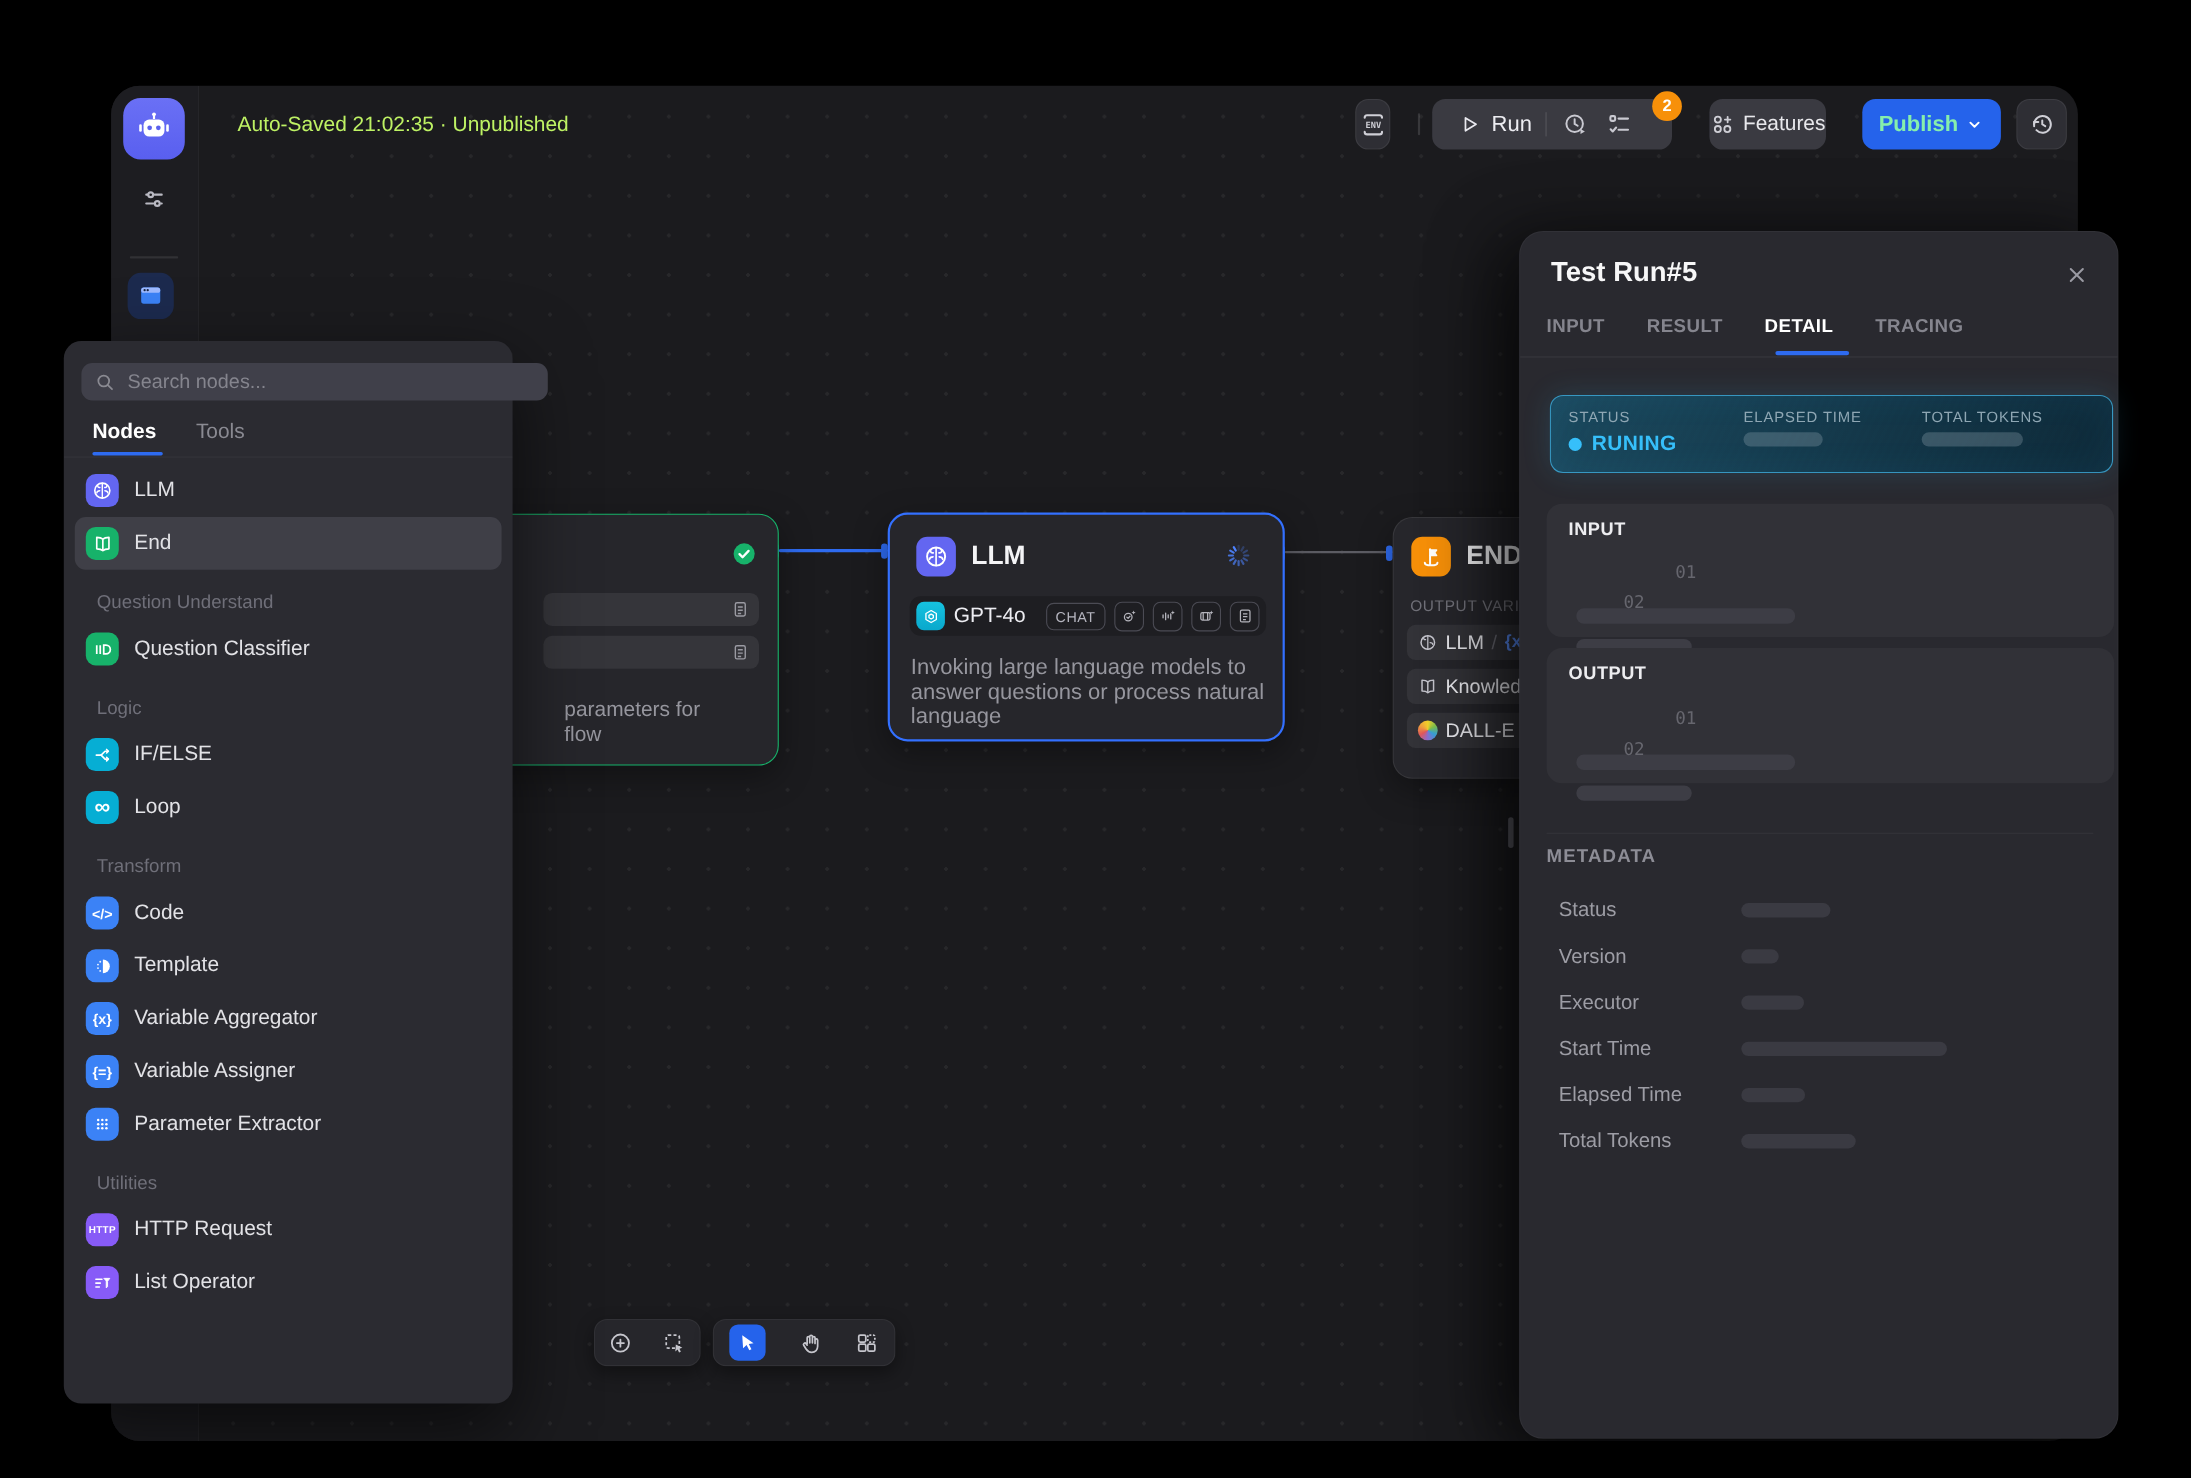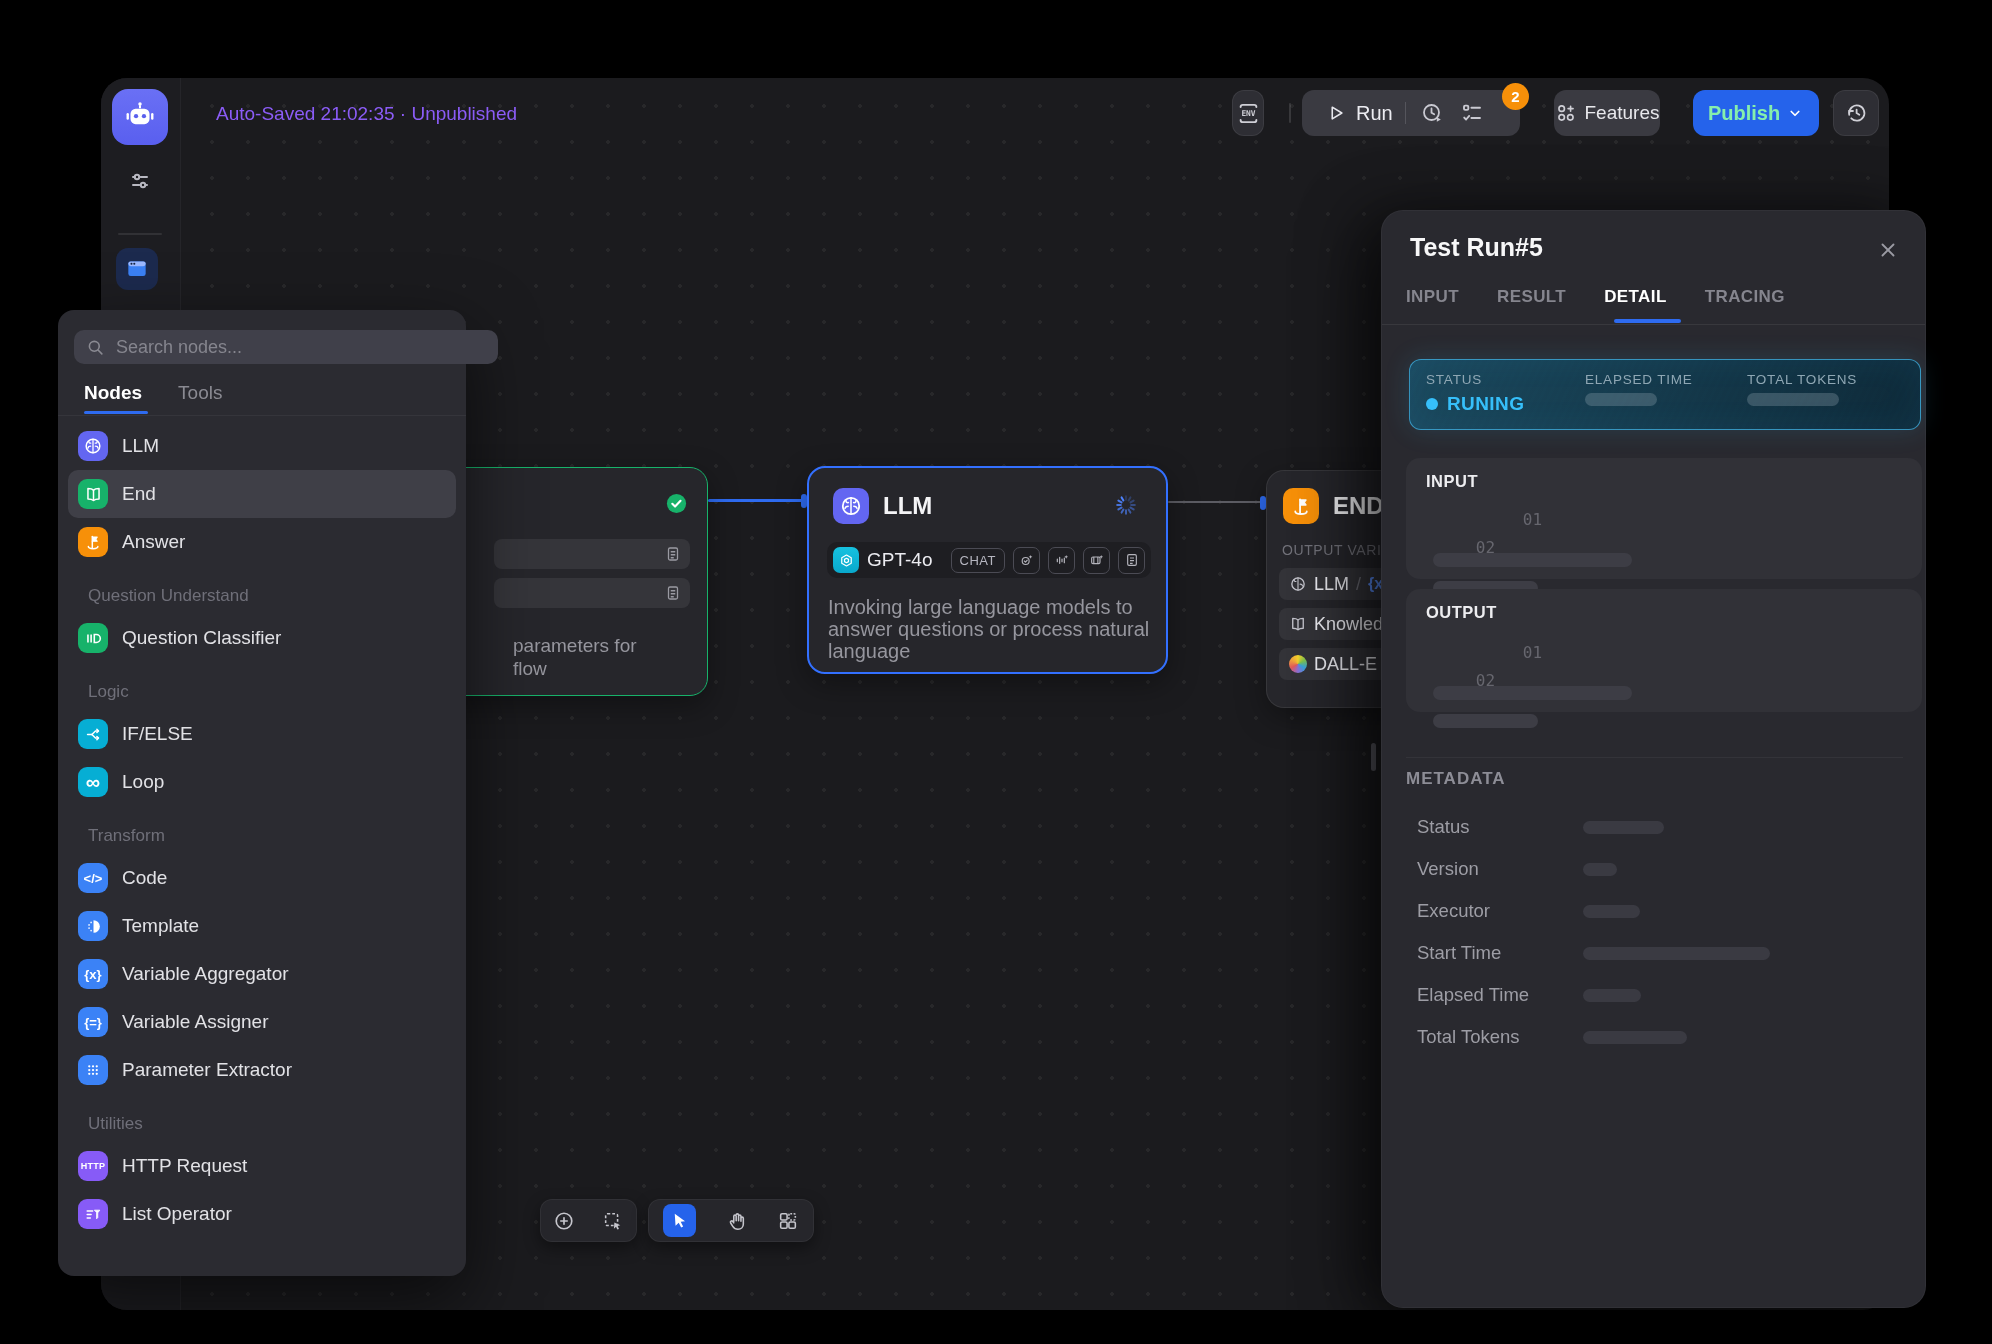--- a/index.html
+++ b/index.html
@@ -13,21 +13,21 @@
   
   #left-strip{position:absolute;left:0;top:0;width:79px;height:100%;background:#1d1d21;
     border-right:1px solid rgba(255,255,255,.04);}
   .app-icon{position:absolute;left:11px;top:11px;width:56px;height:56px;border-radius:16px;
     background:linear-gradient(180deg,#6a70f5,#595fef);display:flex;align-items:center;justify-content:center;}
   .strip-btn{position:absolute;left:27px;width:24px;height:24px;}
   .strip-div{position:absolute;left:17px;top:155px;width:44px;height:2px;background:rgba(255,255,255,.09);border-radius:1px;}
   .blue-tile{position:absolute;left:15px;top:170px;width:42px;height:42px;border-radius:12px;
     background:#1c2a4e;display:flex;align-items:center;justify-content:center;}
   
-  #autosave{position:absolute;left:115px;top:25px;font-size:19px;color:#8b5cf6;}
+  #autosave{position:absolute;left:115px;top:25px;font-size:19px;color:#bef264;}
   .tbtn{position:absolute;top:12px;height:46px;border-radius:12px;display:flex;align-items:center;justify-content:center;box-sizing:border-box;}
   .tbtn.dark{background:#2e2e34;border:1px solid rgba(255,255,255,.07);}
   .tbtn.gray{background:#3a3a41;}
   .vdiv{position:absolute;top:25px;width:2px;height:20px;background:rgba(255,255,255,.13);border-radius:1px;}
   #run-group{left:1201px;width:218px;padding:0;justify-content:flex-start;}
   #run-group .seg-div{width:1px;height:22px;background:#55555c;margin:0 14px 0 12px;}
   .grp-label{font-size:20px;color:#ececf1;margin-left:10px;}
   .badge{position:absolute;left:1401px;top:5px;width:27px;height:27px;border-radius:50%;
     background:#f79009;color:#fff;font-size:15px;font-weight:bold;display:flex;align-items:center;justify-content:center;z-index:5;}
   #features-btn{left:1453px;width:106px;gap:8px;}
@@ -429,30 +429,20 @@
     </div>
     <div class="nrow hover">
       <span class="ntile" style="background: rgb(23, 178, 106);">
         <svg width="19" height="19" viewBox="0 0 24 24" fill="none" stroke="#fff" stroke-width="1.9" stroke-linejoin="round">
         <path d="M12 6.5C10.5 5 8.2 4.4 5 4.4v13.2c3.2 0 5.5.6 7 2 1.5-1.4 3.8-2 7-2V4.4c-3.2 0-5.5.6-7 2.1z"></path>
             <path d="M12 6.5v13"></path>
           </svg>
       </span>
       <span class="nlabel">End</span>
     </div>
-    <div class="nrow">
-      <span class="ntile" style="background: rgb(247, 144, 9);">
-        <svg width="19" height="19" viewBox="0 0 24 24" fill="none" stroke="#fff" stroke-width="1.9" stroke-linecap="round">
-        <path d="M10.5 19V4.5"></path>
-            <path d="M10.5 5.2h6.2l-1.9 2.6 1.9 2.6h-6.2" fill="#fff" stroke-width="1.4" stroke-linejoin="round"></path>
-        <path d="M5.5 17.2c0 1.5 2.7 2.6 6 2.6s6-1.1 6-2.6"></path>
-          </svg>
-      </span>
-      <span class="nlabel">Answer</span>
-    </div>
 
     <div class="nheader">Question Understand</div>
     <div class="nrow">
       <span class="ntile" style="background: rgb(23, 178, 106);">
         <svg width="19" height="19" viewBox="0 0 24 24" fill="none" stroke="#fff" stroke-width="2">
         <path d="M5 7v10M9 7v10"></path>
             <path d="M13 7h2.6a5 5 0 0 1 0 10H13z"></path>
           </svg>
       </span>
       <span class="nlabel">Question Classifier</span>

